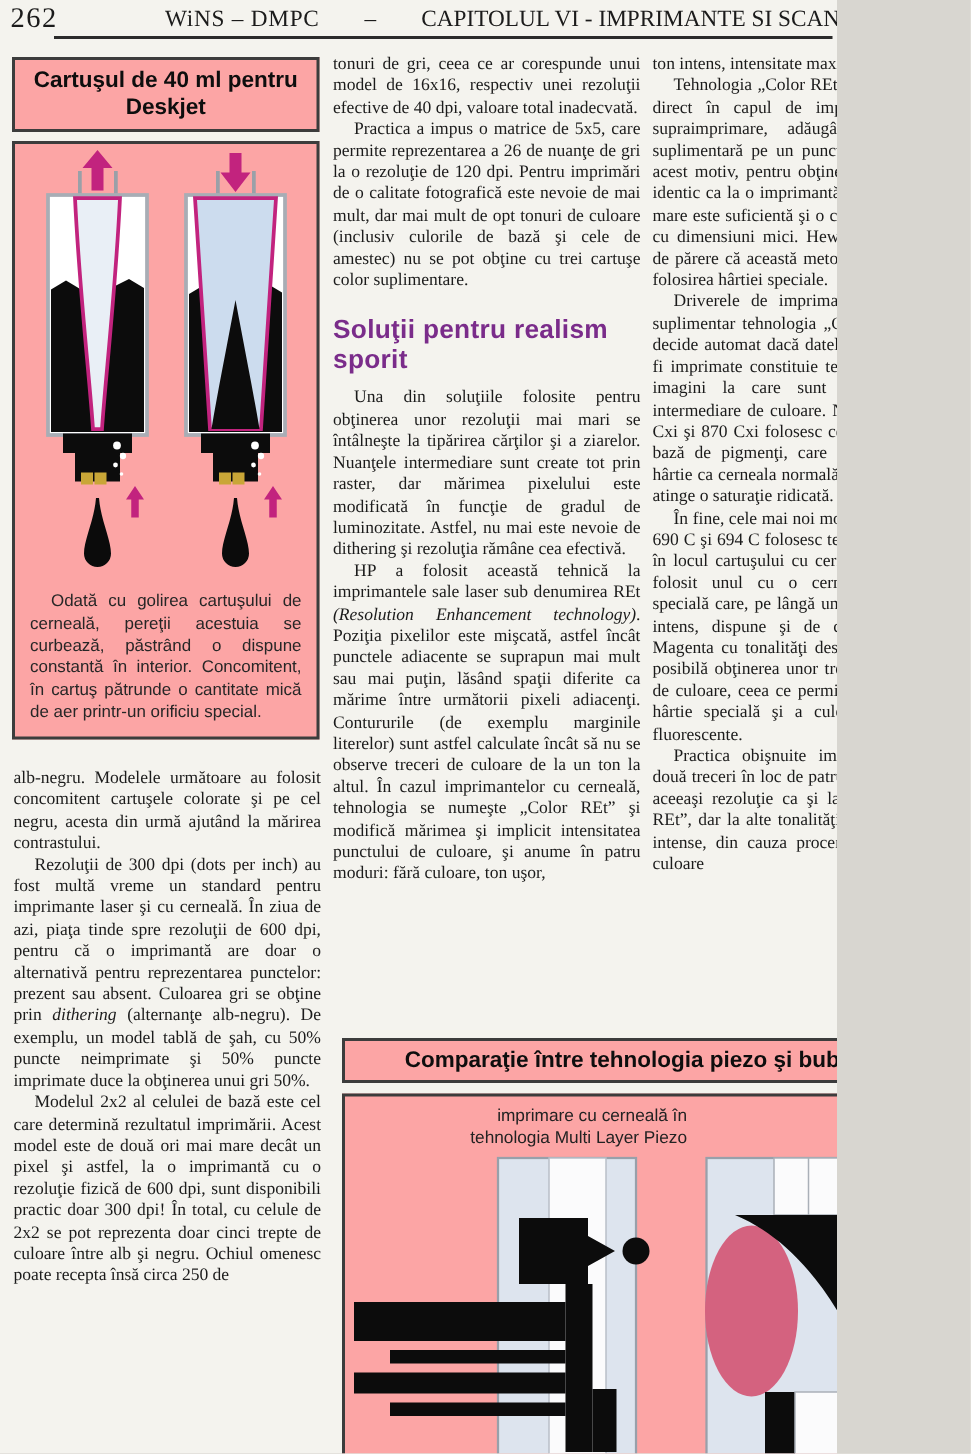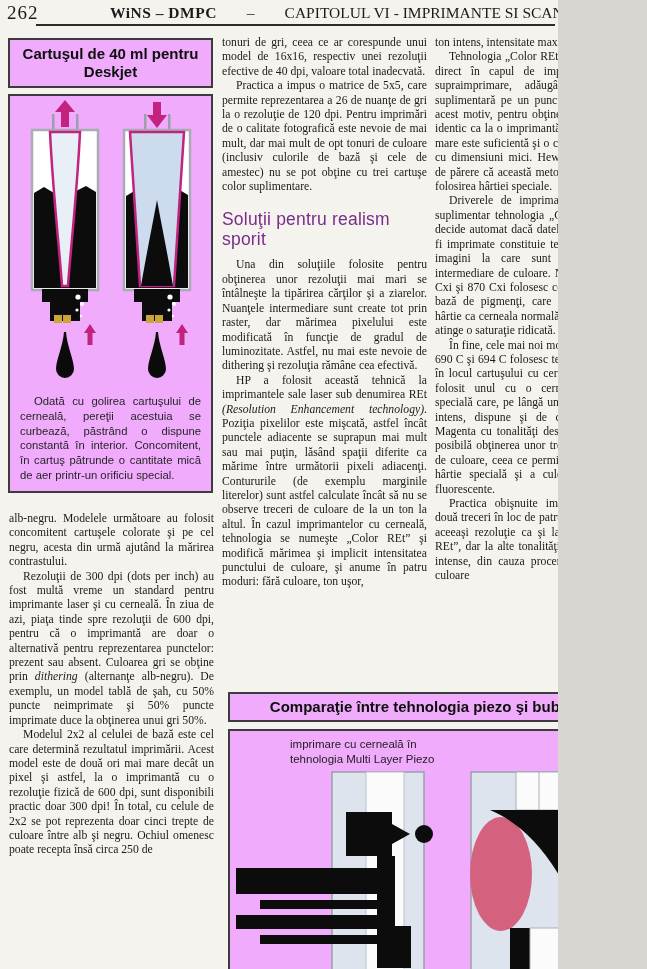--- a/index.html
+++ b/index.html
@@ -4,49 +4,49 @@
 <style>
   html,body{margin:0;padding:0;background:#d8d6d0;}
   .page{
     position:relative;width:558px;height:969px;overflow:hidden;
     background:#f4f3ee;color:#1b1b1b;
     font-family:"Liberation Serif", serif;
   }
   
   .hdr-num{position:absolute;left:7px;top:2px;font-size:19px;letter-spacing:1px;}
   .hdr-text{position:absolute;left:110px;top:4px;font-size:15.5px;white-space:nowrap;}
-  .hdr-text .book{font-weight:bold;margin-right:30px;letter-spacing:.5px;}
+  .hdr-text .book{font-weight:normal;margin-right:30px;letter-spacing:.5px;}
   .hdr-text .dash{margin-right:30px;}
   .hdr-rule{position:absolute;left:36px;right:3px;top:24px;border-top:2px solid #2b2b2b;height:0;}
   
   .col{position:absolute;width:205px;text-align:justify;font-size:11.7px;line-height:14.4px;overflow:hidden;}
   .col p{margin:0;}
   .col p.ind{text-indent:14px;}
   .sect{
-    font-family:"Liberation Sans", sans-serif;font-weight:normal;color:#7a2c8a;
+    font-family:"Liberation Sans", sans-serif;font-weight:bold;color:#7a2c8a;
     font-size:17.5px;line-height:20px;text-align:left;margin:15px 0 9px 0;letter-spacing:.2px;
   }
   #col1-text{left:9px;top:512px;height:454px;}
   #col2{left:222px;top:36px;height:628px;}
   #col3{left:435px;top:36px;height:626px;width:206px;}
   
-  .box{border:2px solid #3c3c3c;background:#f0abfc;box-sizing:border-box;}
+  .box{border:2px solid #3c3c3c;background:#fca5a5;box-sizing:border-box;}
   #fig1{position:absolute;left:8px;top:38px;width:205px;}
   #fig1-title{padding:5px 6px;text-align:center;font-family:"Liberation Sans",sans-serif;
     font-weight:bold;font-size:15px;line-height:18px;color:#0e0e0e;}
   #fig1-body{margin-top:6px;padding:4px 8px 8px;}
   #fig1-body svg{display:block;margin:0 auto;}
   .caption{font-family:"Liberation Sans",sans-serif;font-size:11.3px;line-height:14.8px;
     text-align:justify;color:#262626;padding:2px 2px 0;text-indent:14px;}
   #fig2{position:absolute;left:228px;top:692px;width:417px;}
   #fig2-title{padding:4px 6px;text-align:center;font-family:"Liberation Sans",sans-serif;
     font-weight:bold;font-size:15px;line-height:18px;color:#0e0e0e;}
   #fig2-body{margin-top:7px;position:relative;height:252px;}
   .flabel{position:absolute;top:6px;font-family:"Liberation Sans",sans-serif;
-    font-size:11.5px;line-height:15px;color:#222;text-align:left;}
+    font-size:11.5px;line-height:15px;color:#222;text-align:right;}
   #flabel-left{left:60px;width:168px;}
   #flabel-right{left:240px;width:160px;}
   #fig2-svg{position:absolute;left:4px;bottom:3px;}
 </style>
 </head>
 <body>
 
 <div class="page">
 
   <div class="hdr-num">262</div>

